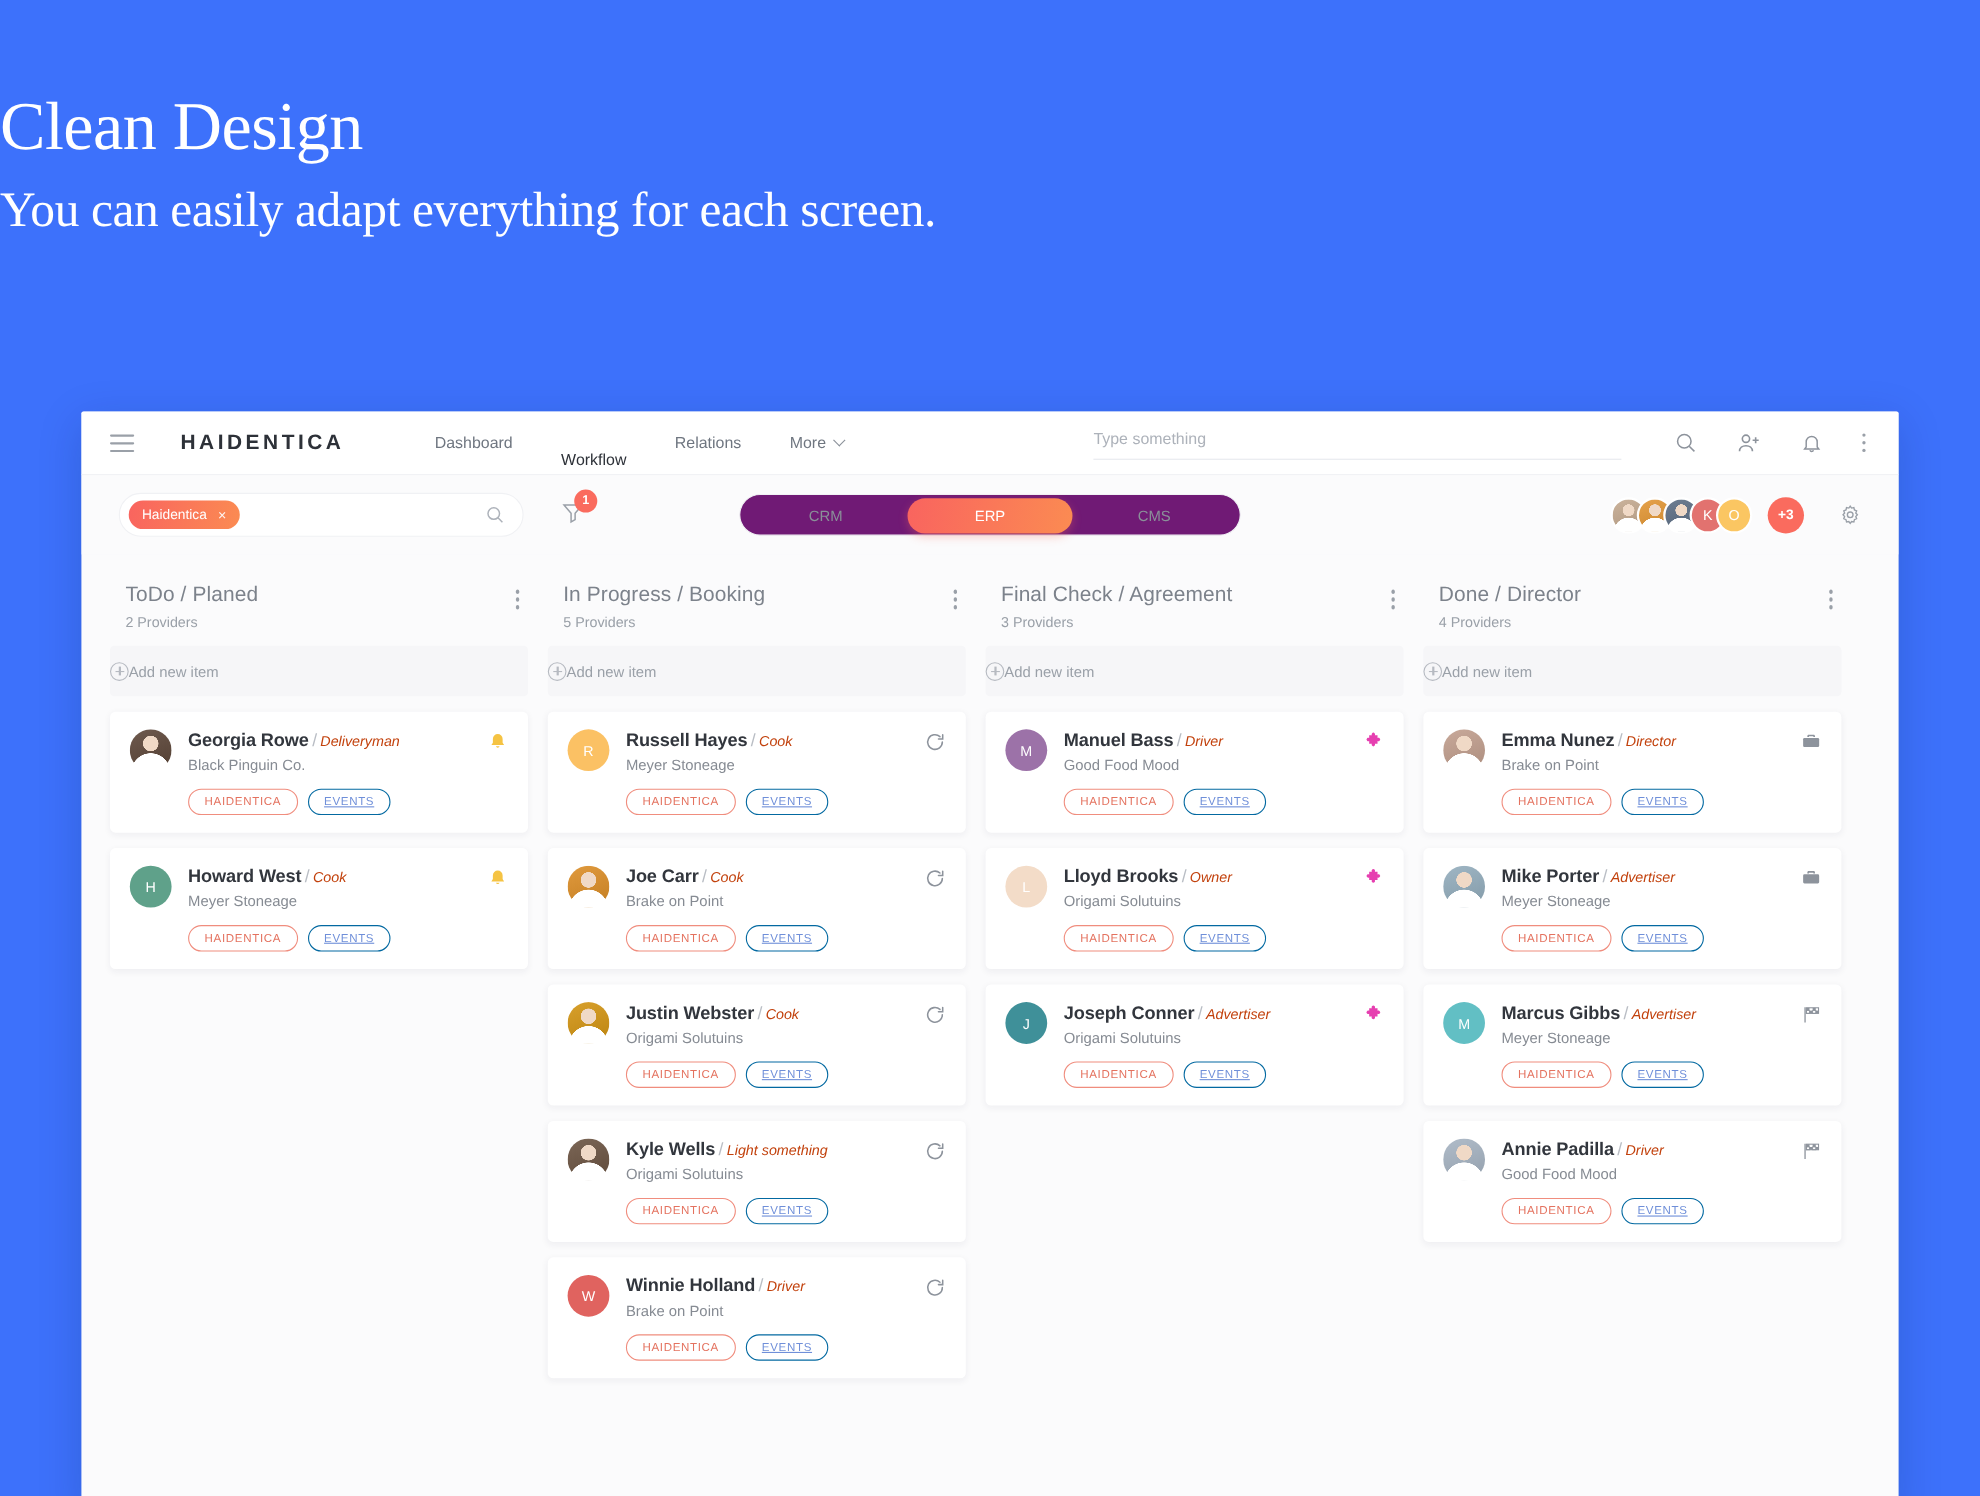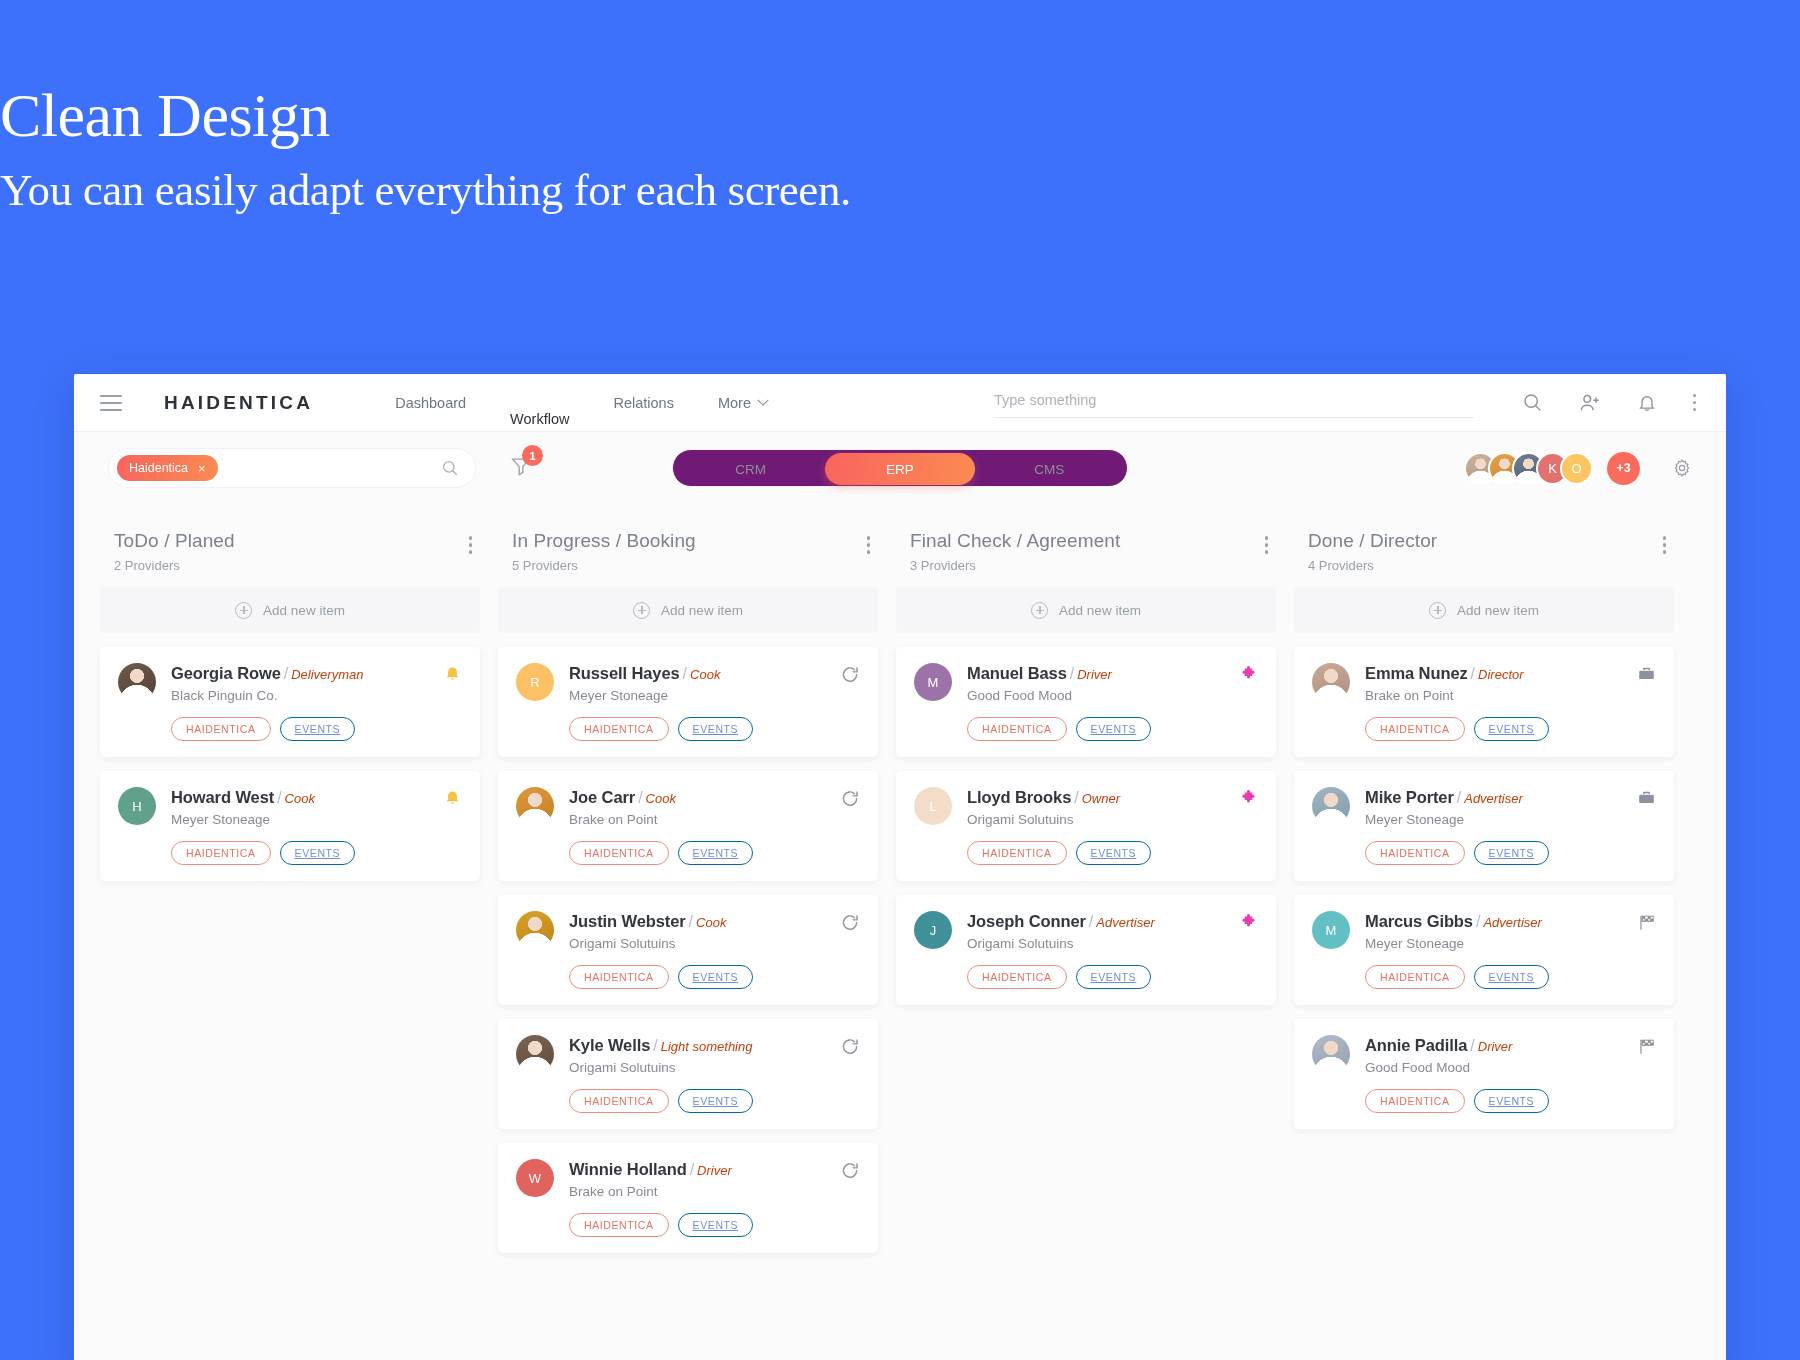--- a/index.html
+++ b/index.html
@@ -144,22 +144,22 @@
   .col { width: 380px; }
   .col-head {
     display: flex; align-items: flex-start; padding: 10px 8px 14px 14px;
   }
   .col-title { font-size: 19px; color: #7c828b; font-weight: 400; letter-spacing: .1px; }
   .col-count { font-size: 13px; color: #9aa0a8; margin-top: 6px; }
   .col-menu { margin-left: auto; margin-top: 6px; }
 
   .addnew {
     height: 46px; background: #f6f6f8; border-radius: 4px;
-    display: flex; align-items: center; justify-content: center;
-    gap: 11px; color: #9aa0a8; font-size: 13.5px; cursor: pointer;
+    display: flex; align-items: center; 
+    color: #9aa0a8; font-size: 13.5px; cursor: pointer;
     margin-bottom: 14px;
   }
   .plus-circle {
     width: 17px; height: 17px; border-radius: 50%;
     border: 1.3px solid #b6bac1; position: relative;
   }
   .plus-circle:before, .plus-circle:after {
     content: ""; position: absolute; background: #b6bac1;
   }
   .plus-circle:before { left: 3.5px; right: 3.5px; top: 7.3px; height: 1.3px; }

